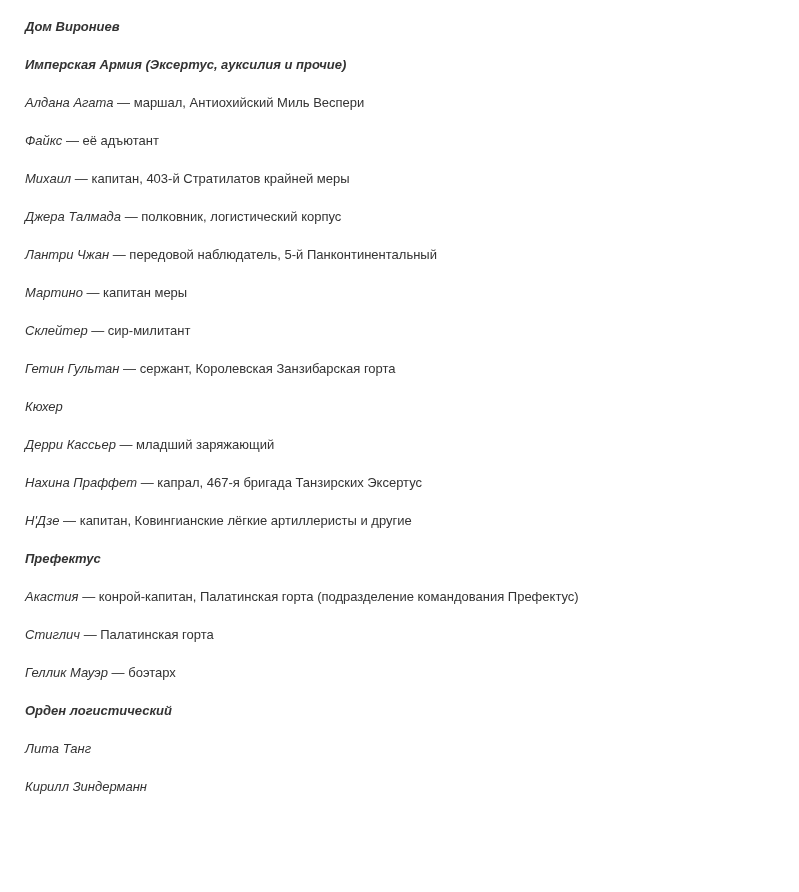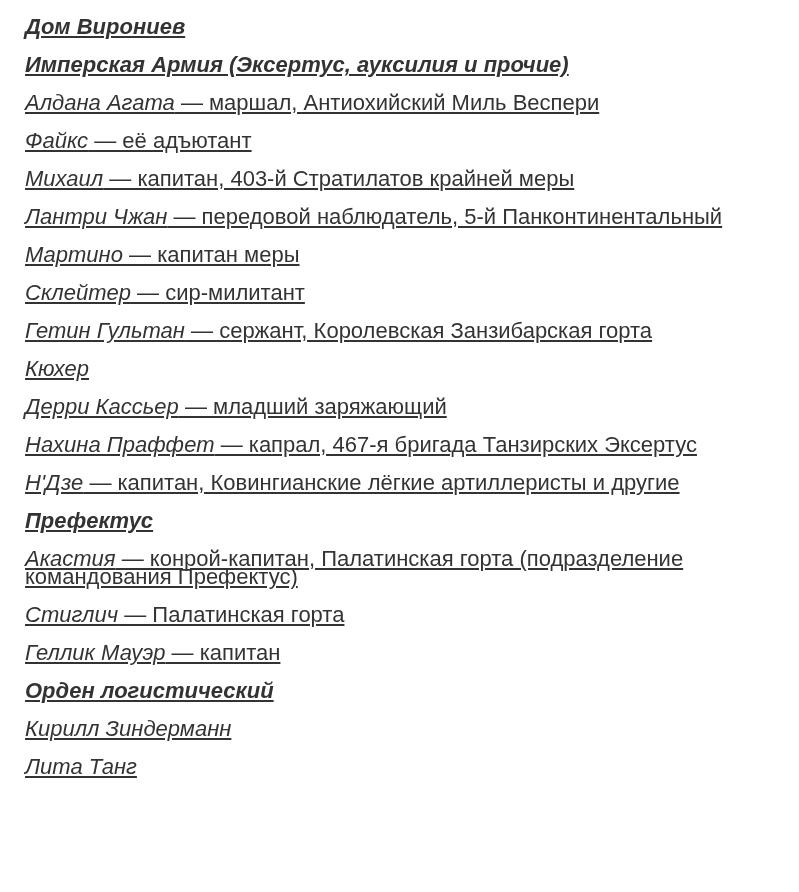--- a/index.html
+++ b/index.html
@@ -12,23 +12,22 @@
     color: #333333;
     width: 799px;
     min-height: 892px;
     box-sizing: border-box;
   }
   .content {
     padding: 18px 25px 10px 25px;
   }
   p {
     margin: 0 0 20px 0;
-    font-size: 22px;
+    font-size: 13px;
     line-height: 18px;
-    text-decoration: underline;
   }
   p.section-heading {
     font-weight: bold;
     font-style: italic;
     margin-top: 9px;
   }
   section:first-child p.section-heading {
     margin-top: 0;
   }
   .char-name {
@@ -46,33 +45,34 @@
 
 <main class="content">
     <section>
       <p class="section-heading">Дом Вирониев</p>
     </section>
     <section>
       <p class="section-heading">Имперская Армия (Эксертус, ауксилия и прочие)</p>
       <p><em class="char-name">Алдана Агата</em><span class="char-desc"> — маршал, Антиохийский Миль Веспери</span></p>
       <p><em class="char-name">Файкс</em><span class="char-desc"> — её адъютант</span></p>
       <p><em class="char-name">Михаил</em><span class="char-desc"> — капитан, 403-й Стратилатов крайней меры</span></p>
+      <p><em class="char-name">Джера Талмада</em><span class="char-desc"> — полковник, логистический корпус</span></p>
       <p><em class="char-name">Лантри Чжан</em><span class="char-desc"> — передовой наблюдатель, 5-й Панконтинентальный</span></p>
       <p><em class="char-name">Мартино</em><span class="char-desc"> — капитан меры</span></p>
       <p><em class="char-name">Склейтер</em><span class="char-desc"> — сир-милитант</span></p>
       <p><em class="char-name">Гетин Гультан</em><span class="char-desc"> — сержант, Королевская Занзибарская горта</span></p>
       <p><em class="char-name">Кюхер</em></p>
       <p><em class="char-name">Дерри Кассьер</em><span class="char-desc"> — младший заряжающий</span></p>
       <p><em class="char-name">Нахина Праффет</em><span class="char-desc"> — капрал, 467-я бригада Танзирских Эксертус</span></p>
       <p><em class="char-name">Н'Дзе</em><span class="char-desc"> — капитан, Ковингианские лёгкие артиллеристы и другие</span></p>
     </section>
     <section>
       <p class="section-heading">Префектус</p>
       <p><em class="char-name">Акастия</em><span class="char-desc"> — конрой-капитан, Палатинская горта (подразделение командования Префектус)</span></p>
       <p><em class="char-name">Стиглич</em><span class="char-desc"> — Палатинская горта</span></p>
-      <p><em class="char-name">Геллик Мауэр</em><span class="char-desc"> — капитан</span></p>
+      <p><em class="char-name">Геллик Мауэр</em><span class="char-desc"> — боэтарх</span></p>
     </section>
     <section>
       <p class="section-heading">Орден логистический</p>
+      <p><em class="char-name">Лита Танг</em></p>
       <p><em class="char-name">Кирилл Зиндерманн</em></p>
-      <p><em class="char-name">Лита Танг</em></p>
     </section>
   </main>
 
 </body></html>

